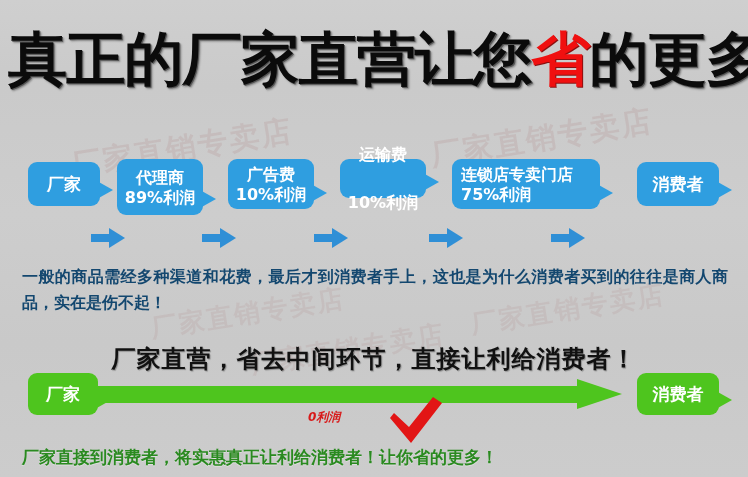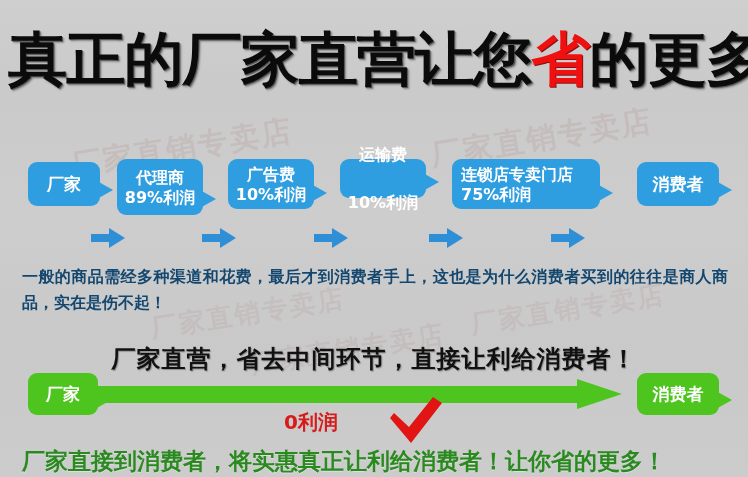--- a/index.html
+++ b/index.html
@@ -98,27 +98,27 @@
   }
   #bigarrow{position:absolute;left:87px;top:379px;width:535px;height:30px;}
   #bigarrow .shaft{position:absolute;left:0;top:7px;width:494px;height:17px;background:#4ec51e;}
   #bigarrow .head{
     position:absolute;left:490px;top:0;width:0;height:0;
     border-left:45px solid #4ec51e;
     border-top:15px solid transparent;
     border-bottom:15px solid transparent;
   }
   #zero{
-    position:absolute;left:284px;top:409px;
-    color:#d81a1a;font-size:20px;font-weight:bold;
+    position:absolute;left:308px;top:409px;
+    color:#d81a1a;font-size:12px;font-weight:bold;font-style:italic;
   }
   #check{position:absolute;left:388px;top:396px;width:56px;height:50px;}
   #bottomline{
     position:absolute;left:22px;top:446px;
-    color:#2a8a20;font-size:23px;font-weight:bold;white-space:nowrap;
+    color:#2a8a20;font-size:17px;font-weight:bold;white-space:nowrap;
     text-shadow:0 1px 0 rgba(255,255,255,.35);
   }
 </style>
 </head>
 <body>
 
 <div id="poster">
 
   <div class="wm wm1">厂家直销专卖店</div>
   <div class="wm wm2">厂家直销专卖店</div>

